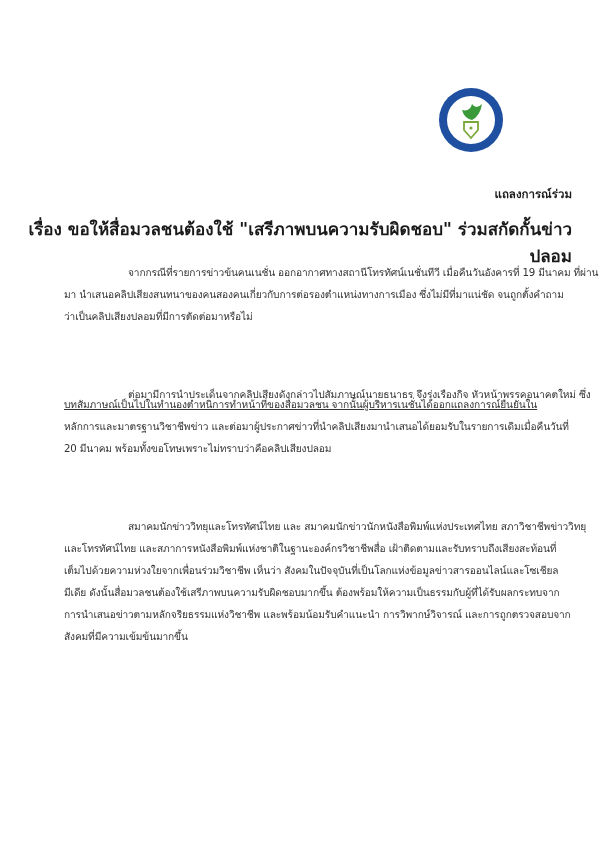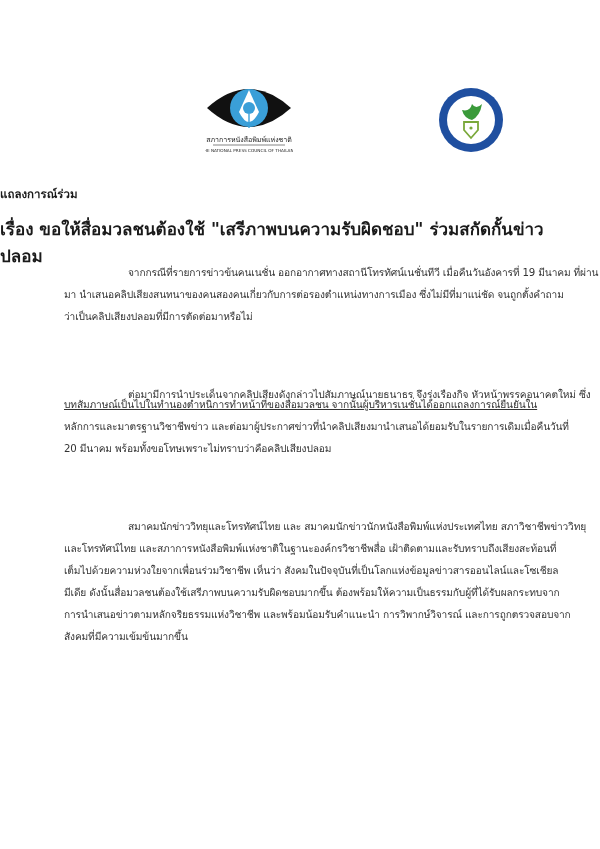--- a/index.html
+++ b/index.html
@@ -25,21 +25,21 @@
     .logo {
       position: absolute;
       top: 0;
     }
     .logo svg { display: block; }
 
     .heading {
       position: absolute;
       left: 0;
       width: 572px;
-      text-align: left;
+      text-align: right;
       color: #1a1a1a;
     }
     .doc-type {
       top: 185px;
       font-size: 11.5px;
       font-weight: bold;
     }
     .subject {
       top: 215px;
       font-size: 17px;
@@ -60,32 +60,20 @@
       letter-spacing: -0.15px;
     }
     .line.indent { left: 40px; margin-left: 24px; }
   </style>
 </head>
 <body>
 
 <div class="logos">
 
 
-  <div class="logo" style="left:205px;">
-    <svg width="88" height="78" viewBox="0 0 88 78">
-      <path d="M2 26 Q44 -12 86 26 Q44 64 2 26 Z" fill="#111"></path>
-      <circle cx="44" cy="26" r="19" fill="#3a9fd8"></circle>
-      <path d="M44 8 L34 30 Q44 50 54 30 Z" fill="#fff"></path>
-      <circle cx="44" cy="26" r="6" fill="#3a9fd8"></circle>
-      <rect x="43.3" y="32" width="1.4" height="14" fill="#3a9fd8"></rect>
-      <text x="44" y="60" text-anchor="middle" font-family="DejaVu Sans, sans-serif" font-size="7" fill="#222">สภาการหนังสือพิมพ์แห่งชาติ</text>
-      <line x1="8" y1="63" x2="80" y2="63" stroke="#333" stroke-width="0.6"></line>
-      <text x="44" y="70" text-anchor="middle" font-family="DejaVu Sans, sans-serif" font-size="4.2" fill="#222">THE NATIONAL PRESS COUNCIL OF THAILAND</text>
-    </svg>
-  </div>
 
 
   <div class="logo" style="left:436px;">
     <svg width="70" height="78" viewBox="0 0 70 78">
       <circle cx="35" cy="38" r="32" fill="#1f4fa0"></circle>
       <circle cx="35" cy="38" r="24" fill="#ffffff"></circle>
       <path d="M26 28 Q34 30 36 22 Q40 28 46 22 Q44 34 36 38 Q28 36 26 28 Z" fill="#3a9a3a"></path>
       <path d="M28 40 L42 40 L42 48 L35 56 L28 48 Z" fill="none" stroke="#7aa83a" stroke-width="1.8"></path>
       <circle cx="35" cy="46" r="1.6" fill="#7aa83a"></circle>
     </svg>

